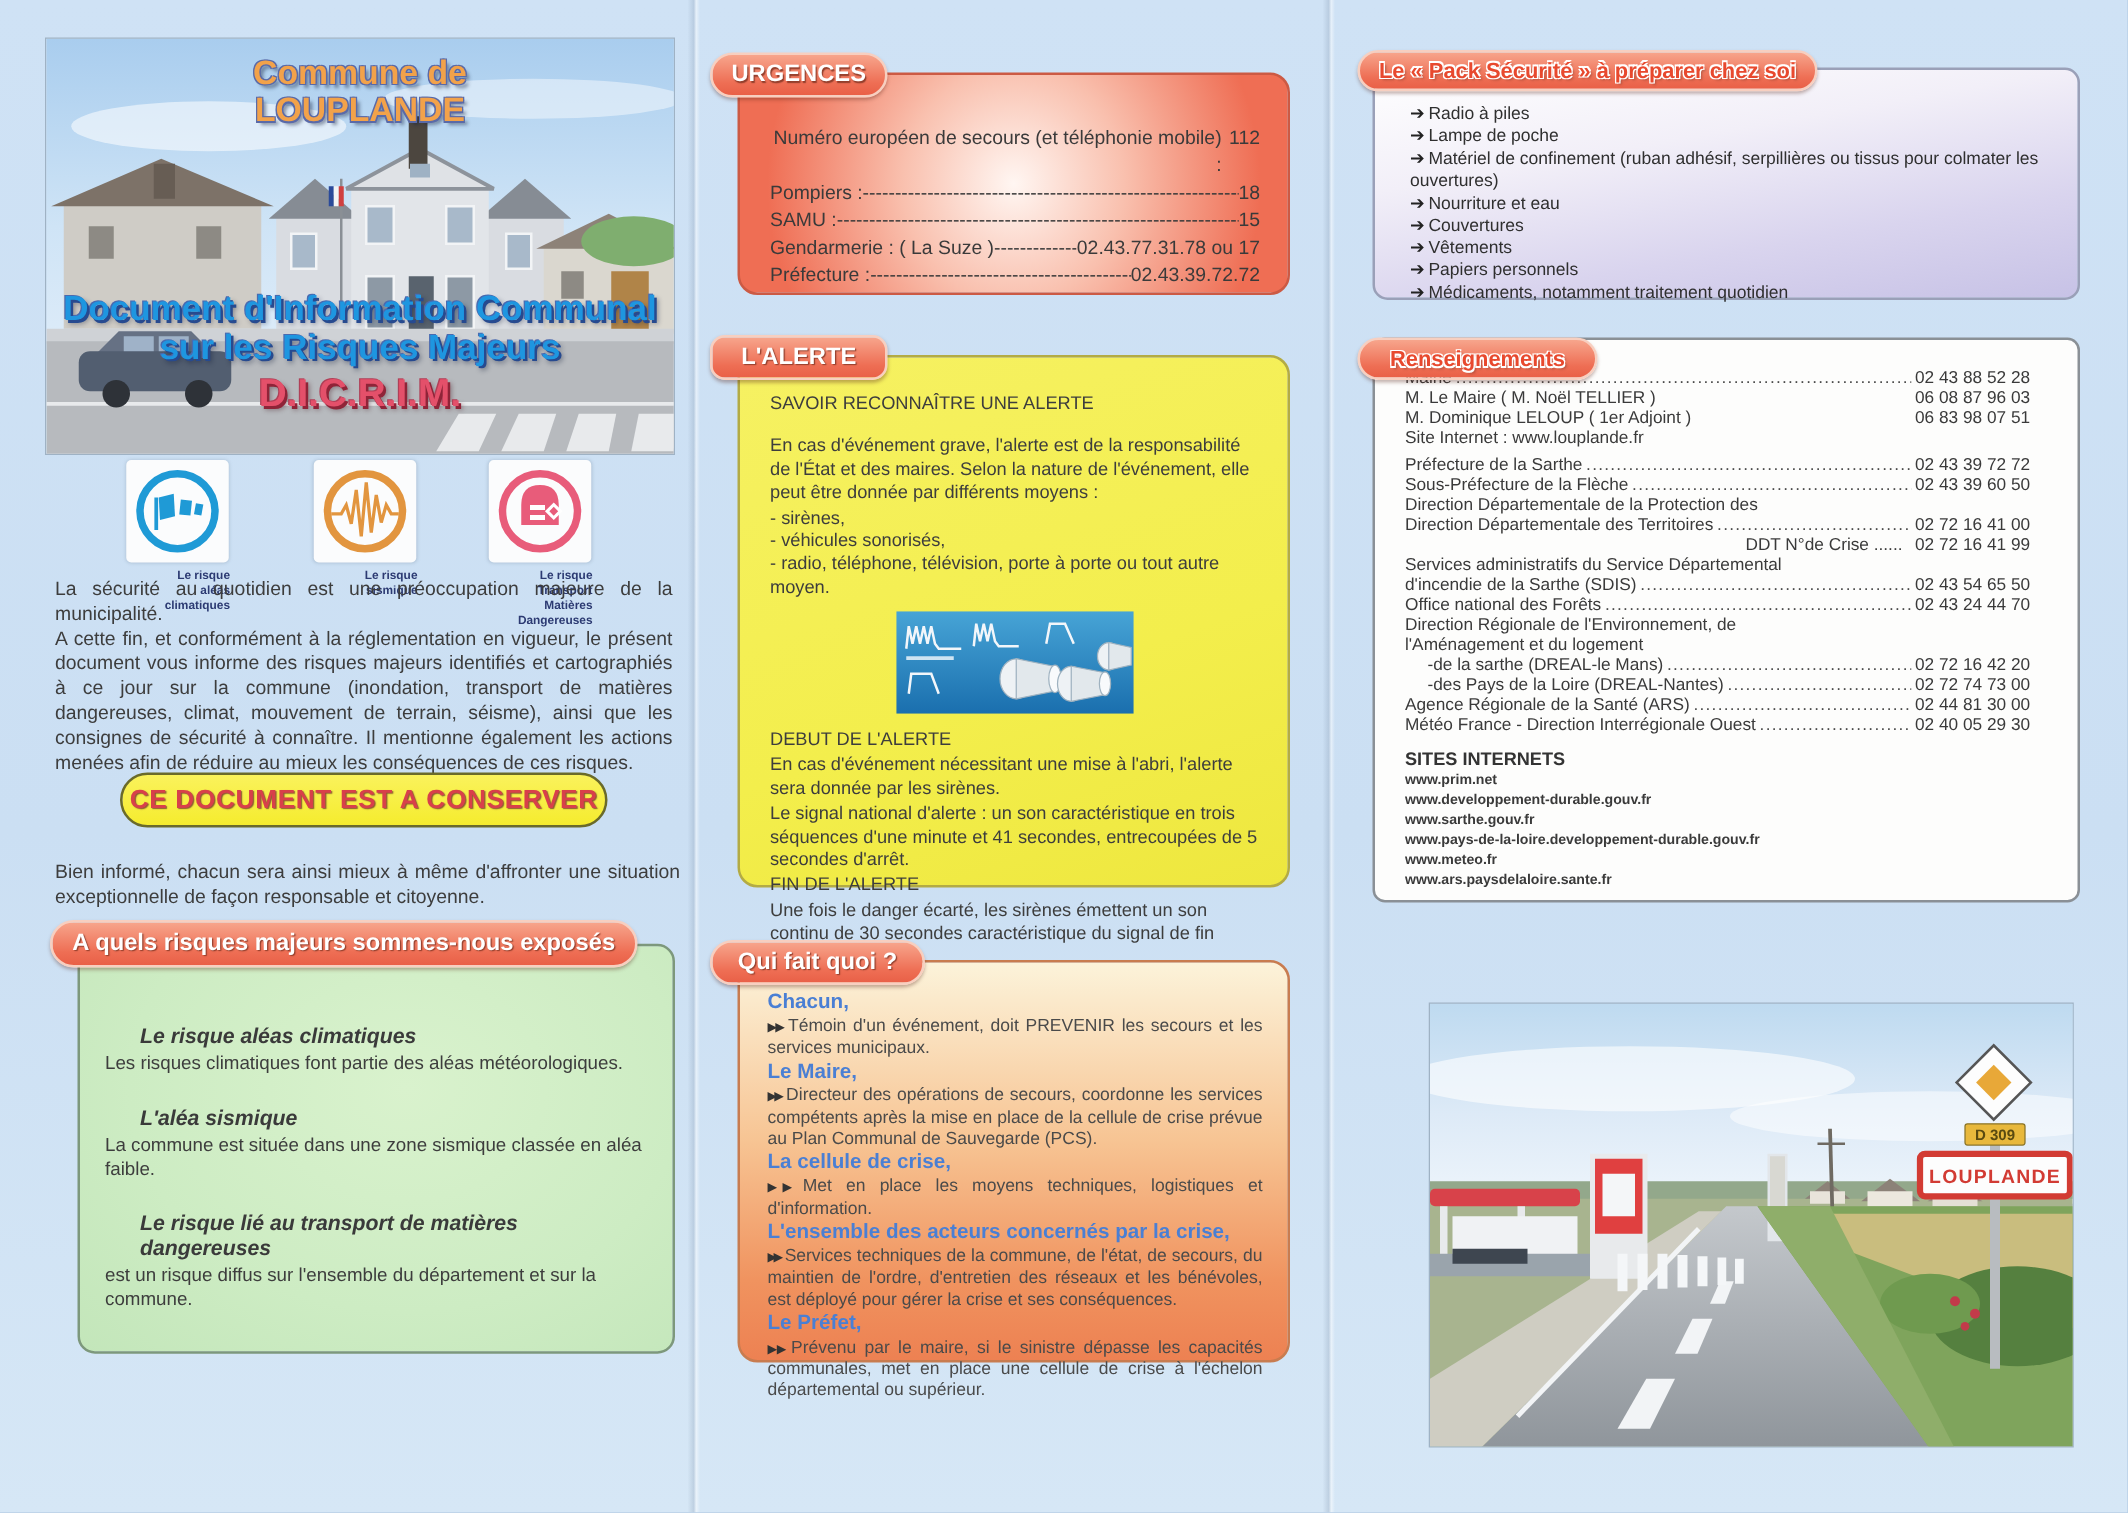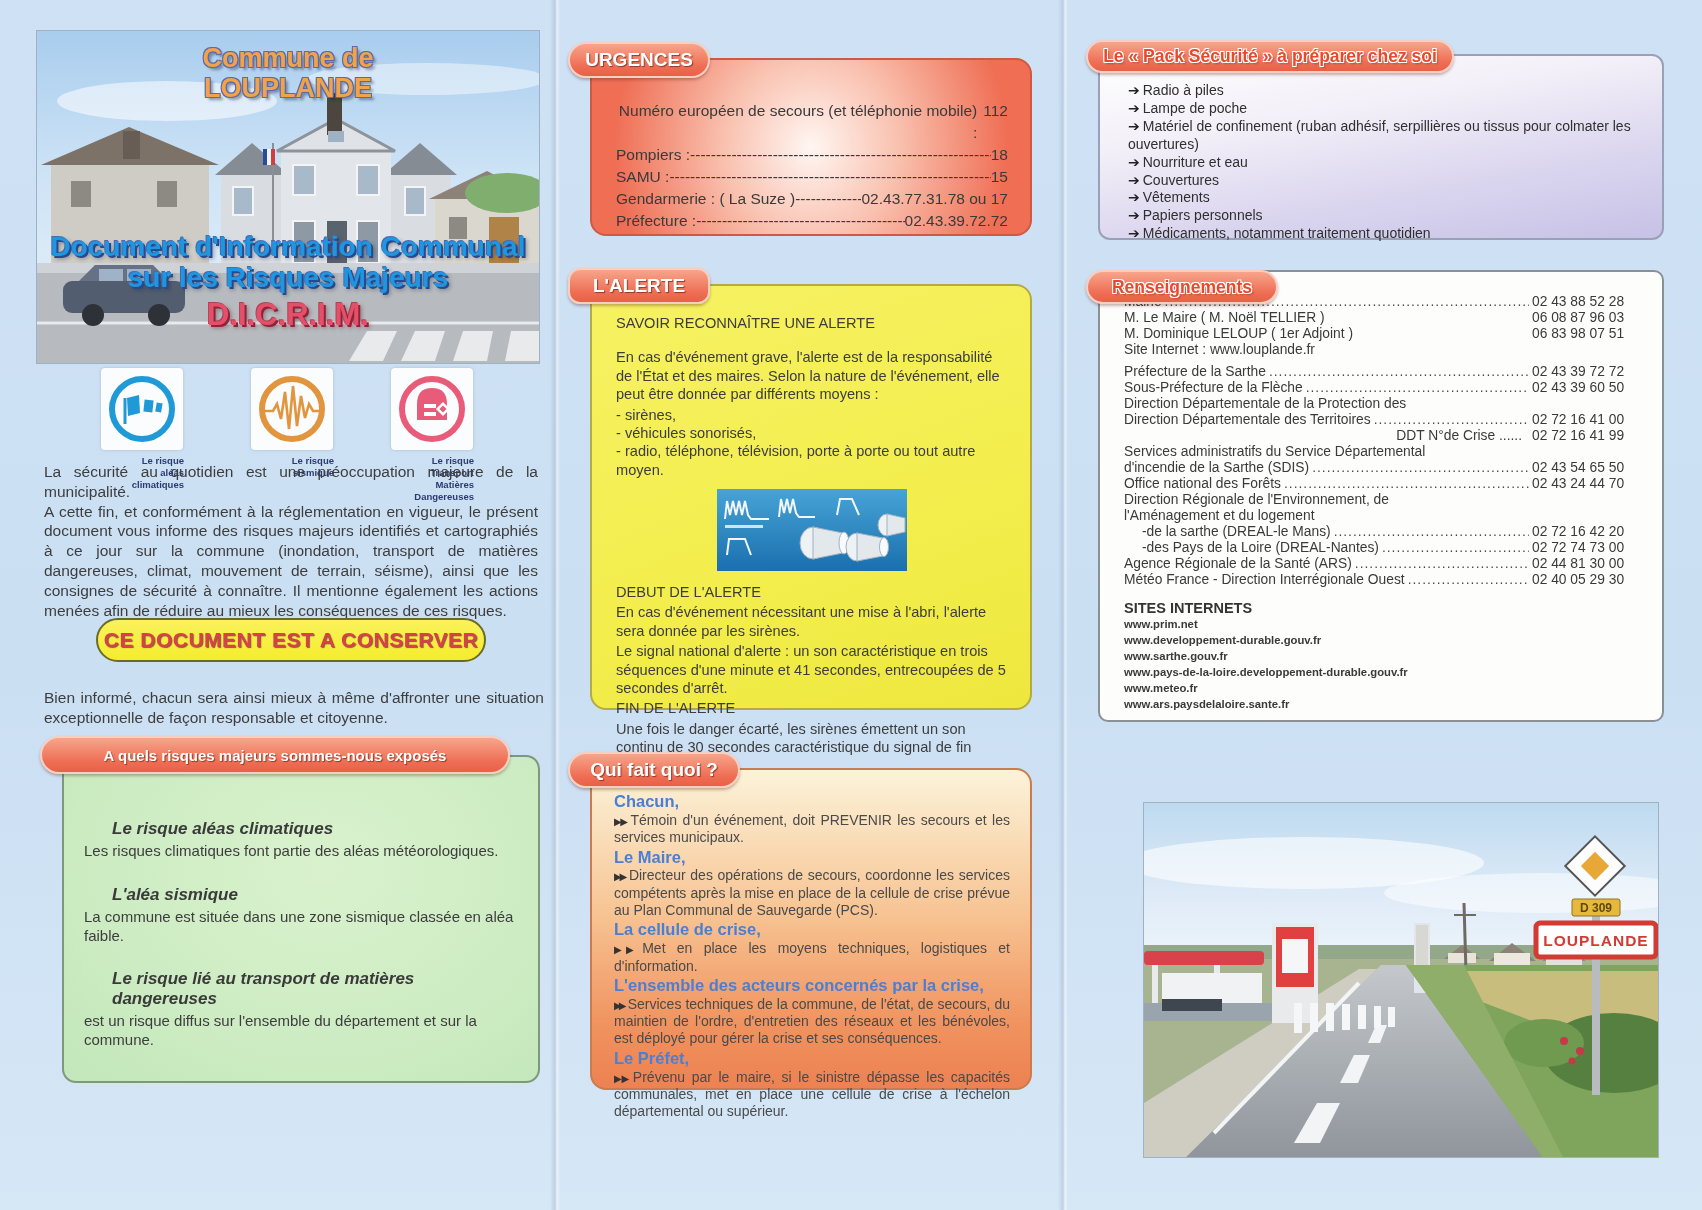--- a/index.html
+++ b/index.html
@@ -30,21 +30,21 @@
   .risk-icon{position:absolute;top:368px;width:84px;text-align:right;}
   .risk-icon .sq{width:82px;height:82px;background:#fbfcfd;border-radius:4px;margin:0 auto;display:flex;align-items:center;justify-content:center;box-shadow:0 0 3px rgba(120,140,160,.4);}
   .risk-label{margin-top:5px;font-size:9.5px;font-weight:bold;color:#2c3a72;line-height:1.25;white-space:pre-line;}
   
   #intro{position:absolute;left:44px;top:462px;width:494px;font-size:15.5px;line-height:1.28;text-align:justify;white-space:pre-line;}
   #keep-pill{position:absolute;left:96px;top:618px;width:390px;height:44px;display:flex;align-items:center;justify-content:center;
      background:linear-gradient(180deg,#faf25c,#f5ec2e);border:2px solid #6a6a2a;border-radius:22px;
      font-size:21px;font-weight:bold;color:#d8404a;text-shadow:1px 1px 1px #8a5a30;letter-spacing:.5px;}
   #informed{position:absolute;left:44px;top:688px;width:500px;font-size:15.5px;line-height:1.28;text-align:justify;}
   
-  #risques-pill{left:40px;top:736px;width:470px;height:38px;font-size:15px;}
+  #risques-pill{left:40px;top:736px;width:470px;height:38px;font-size:19px;}
   #risques-panel{left:62px;top:755px;width:478px;height:328px;background:radial-gradient(ellipse at 55% 35%,#d9f2cd 0%,#cdecc3 60%,#c3e6ba 100%);
      border:2px solid #7d987c;border-radius:4px 14px 14px 14px;padding:62px 20px 0 20px;}
   .risk-item{margin-bottom:24px;}
   .risk-item .t{font-size:17px;font-weight:bold;font-style:italic;color:#3a3a3a;padding-left:28px;margin-bottom:3px;}
   .risk-item .b{font-size:15px;line-height:1.25;}
   
   #urgences-pill{left:568px;top:42px;width:142px;height:36px;font-size:19px;}
   #urgences-panel{left:590px;top:58px;width:442px;height:178px;border:2px solid #cc5a44;border-radius:16px;
      background:radial-gradient(ellipse 45% 120% at 50% 50%,#fff6f2 0%,#f9c0ae 45%,#ef6e54 100%);
      padding:40px 22px 0 24px;}

